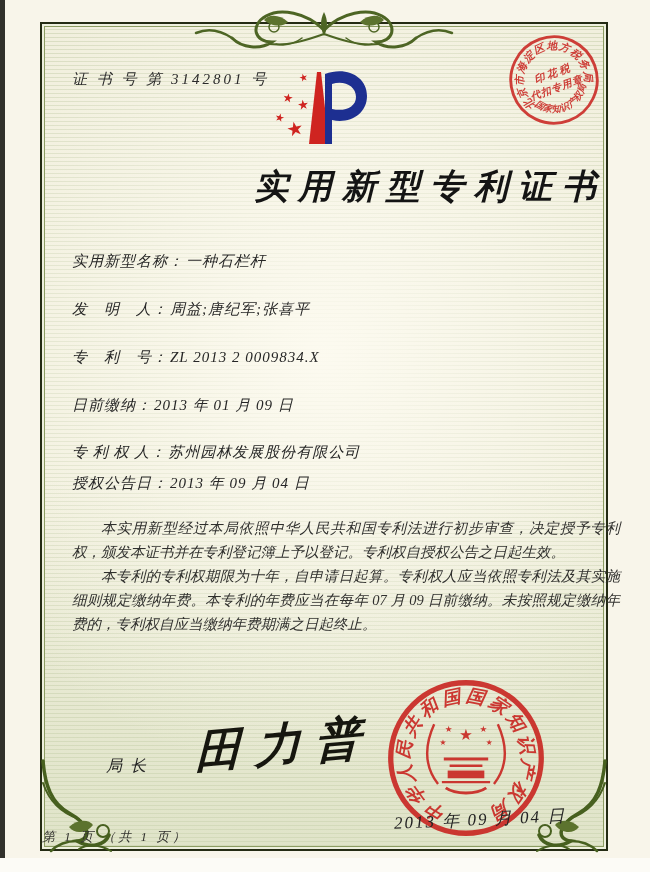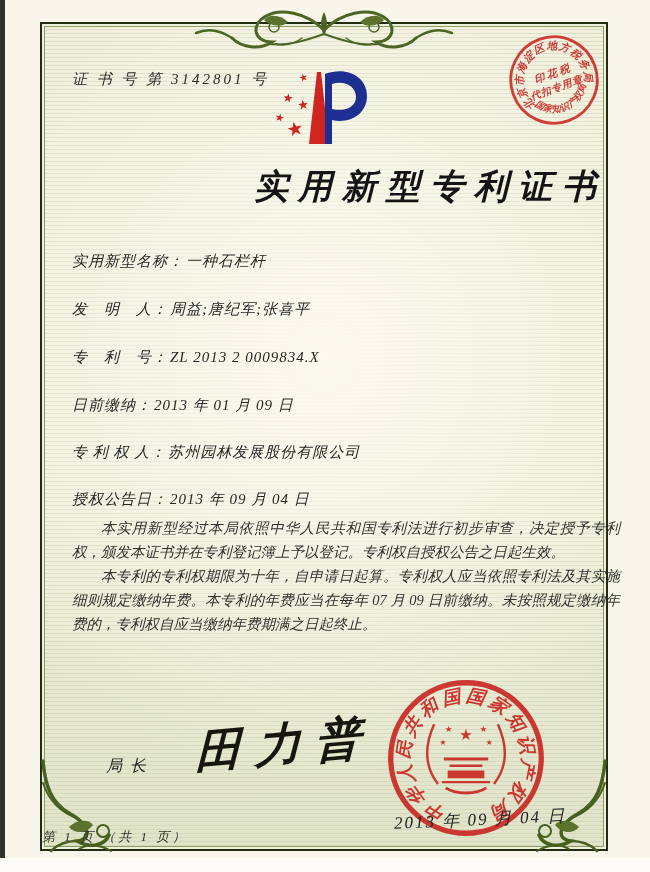--- a/index.html
+++ b/index.html
@@ -32,21 +32,21 @@
   .corner-orn.left{left:-5px;transform:scaleX(-1);}
 
   .cert-number{position:absolute;left:30px;top:46px;font-size:15px;letter-spacing:3px;color:#2a2a2a;}
   .logo{position:absolute;left:228px;top:40px;}
   .patent-title{
     position:absolute;left:0;top:140px;width:100%;text-align:right;
     font-size:34px;font-weight:bold;letter-spacing:10px;color:#141414;
   }
 
   .field-row{position:absolute;left:30px;font-size:15px;letter-spacing:1px;color:#262626;white-space:nowrap;}
-  .f0{top:228px}.f1{top:276px}.f2{top:324px}.f3{top:372px}.f4{top:419px}.f5{top:466px}
+  .f0{top:228px}.f1{top:276px}.f2{top:324px}.f3{top:372px}.f4{top:419px}.f5{top:450px}
   .field-label{margin-right:2px;}
 
   .body-text{
     position:absolute;left:30px;top:492px;width:548px;
     font-size:14.5px;line-height:24px;color:#30302e;text-align:justify;
   }
   .body-text p{margin:0;text-indent:2em;}
 
   .director-label{position:absolute;left:64px;top:732px;font-size:16px;letter-spacing:8px;color:#222;}
   .director-signature{

